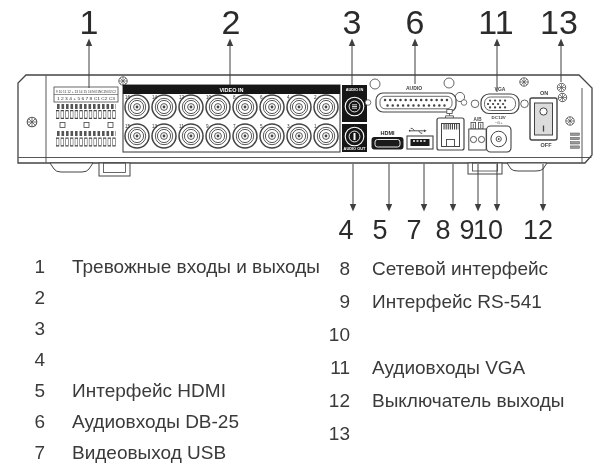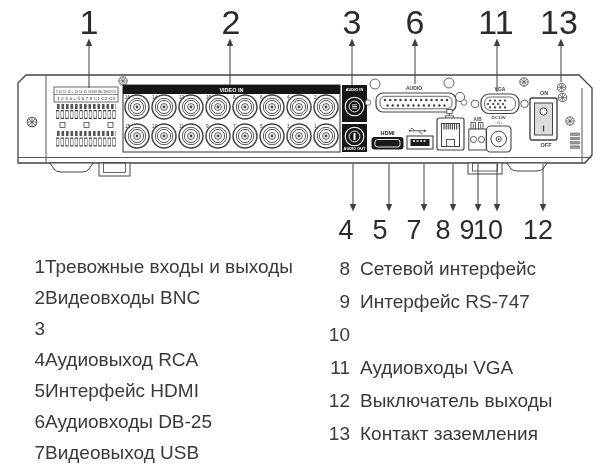--- a/index.html
+++ b/index.html
@@ -10,22 +10,22 @@
   .callout-num{fill:#2b2b2b;font-weight:400;}
   .legend-col{position:absolute;}
   #legend-left{left:20px;top:251px;width:290px;}
   #legend-right{left:300px;top:252px;width:296px;}
   .lrow{display:flex;align-items:baseline;font-size:19px;color:#3a3a3a;}
   #legend-left .lrow{height:31px;line-height:31px;}
   #legend-right .lrow{height:33px;line-height:33px;}
   .lnum{display:inline-block;text-align:right;flex:0 0 auto;}
   #legend-left .lnum{width:25px;}
   #legend-right .lnum{width:50px;}
-  .ltext{white-space:nowrap;}
-  #legend-right .ltext{margin-left:10px;}
+  .ltext{margin-left:27px;white-space:nowrap;}
+  #legend-right .ltext{margin-left:22px;}
 </style>
 </head>
 <body>
 
 <div id="stage">
 
   <svg id="diagram" width="600" height="250" viewBox="0 0 600 250">
     <defs>
       <g id="bnc">
         <circle r="12" fill="#fff" stroke="#444" stroke-width="1.5"></circle>
@@ -288,28 +288,26 @@
     </g>
   </svg>
 
   <div id="legend-left" class="legend-col">
     <div class="lrow">
       <span class="lnum">1</span>
       <span class="ltext">Тревожные входы и выходы</span>
     </div>
     <div class="lrow">
       <span class="lnum">2</span>
-      <span class="ltext">Видеовходы BNC</span>
     </div>
     <div class="lrow">
       <span class="lnum">3</span>
     </div>
     <div class="lrow">
       <span class="lnum">4</span>
-      <span class="ltext">Аудиовыход RCA</span>
     </div>
     <div class="lrow">
       <span class="lnum">5</span>
       <span class="ltext">Интерфейс HDMI</span>
     </div>
     <div class="lrow">
       <span class="lnum">6</span>
       <span class="ltext">Аудиовходы DB-25</span>
     </div>
     <div class="lrow">
@@ -318,32 +316,31 @@
     </div>
   </div>
 
   <div id="legend-right" class="legend-col">
     <div class="lrow">
       <span class="lnum">8</span>
       <span class="ltext">Сетевой интерфейс</span>
     </div>
     <div class="lrow">
       <span class="lnum">9</span>
-      <span class="ltext">Интерфейс RS-747</span>
+      <span class="ltext">Интерфейс RS-541</span>
     </div>
     <div class="lrow">
       <span class="lnum">10</span>
     </div>
     <div class="lrow">
       <span class="lnum">11</span>
       <span class="ltext">Аудиовходы VGA</span>
     </div>
     <div class="lrow">
       <span class="lnum">12</span>
       <span class="ltext">Выключатель выходы</span>
     </div>
     <div class="lrow">
       <span class="lnum">13</span>
-      <span class="ltext">Контакт заземления</span>
     </div>
   </div>
 
 </div>
 
 </body></html>

